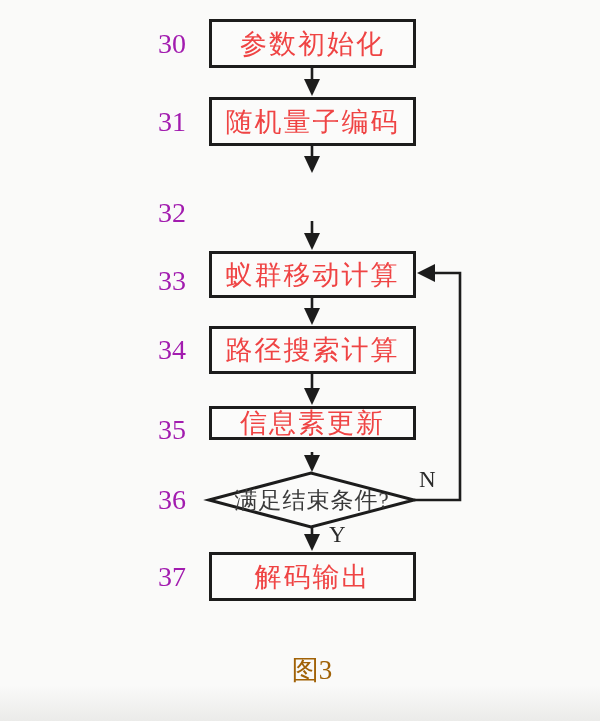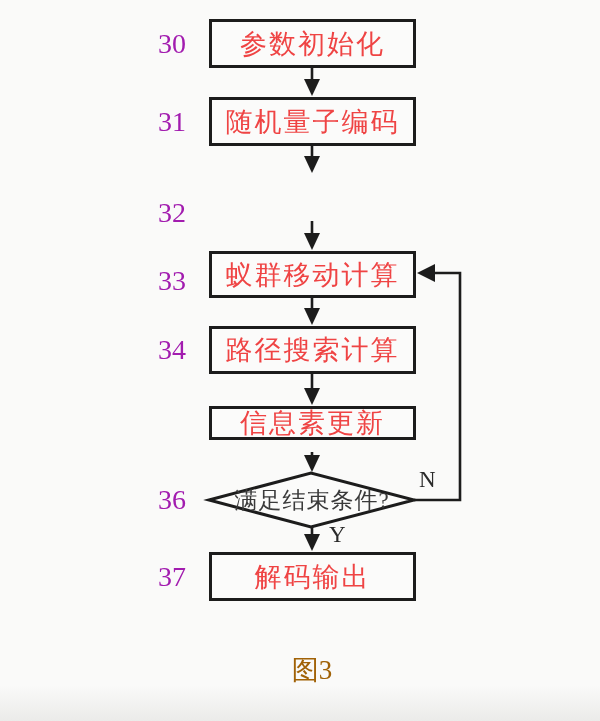--- a/index.html
+++ b/index.html
@@ -83,20 +83,21 @@
   <div class="stepnum" style="top:257px;height:47px;">33</div>
   <div class="box" style="top:251px;height:47px;">
     <span>蚁群移动计算</span>
   </div>
 
   <div class="stepnum" style="top:326px;height:48px;">34</div>
   <div class="box" style="top:326px;height:48px;">
     <span>路径搜索计算</span>
   </div>
 
+  <div class="stepnum" style="top:406px;height:47px;">35</div>
   <div class="box" style="top:406px;height:34px;">
     <span>信息素更新</span>
   </div>
 
   <div class="stepnum" style="top:473px;height:54px;">36</div>
   <div class="diamond-label">满足结束条件?</div>
   <span class="branch-label" style="left:419px;top:467px;">N</span>
   <span class="branch-label" style="left:329px;top:522px;">Y</span>
 
   <div class="stepnum" style="top:552px;height:49px;">37</div>

